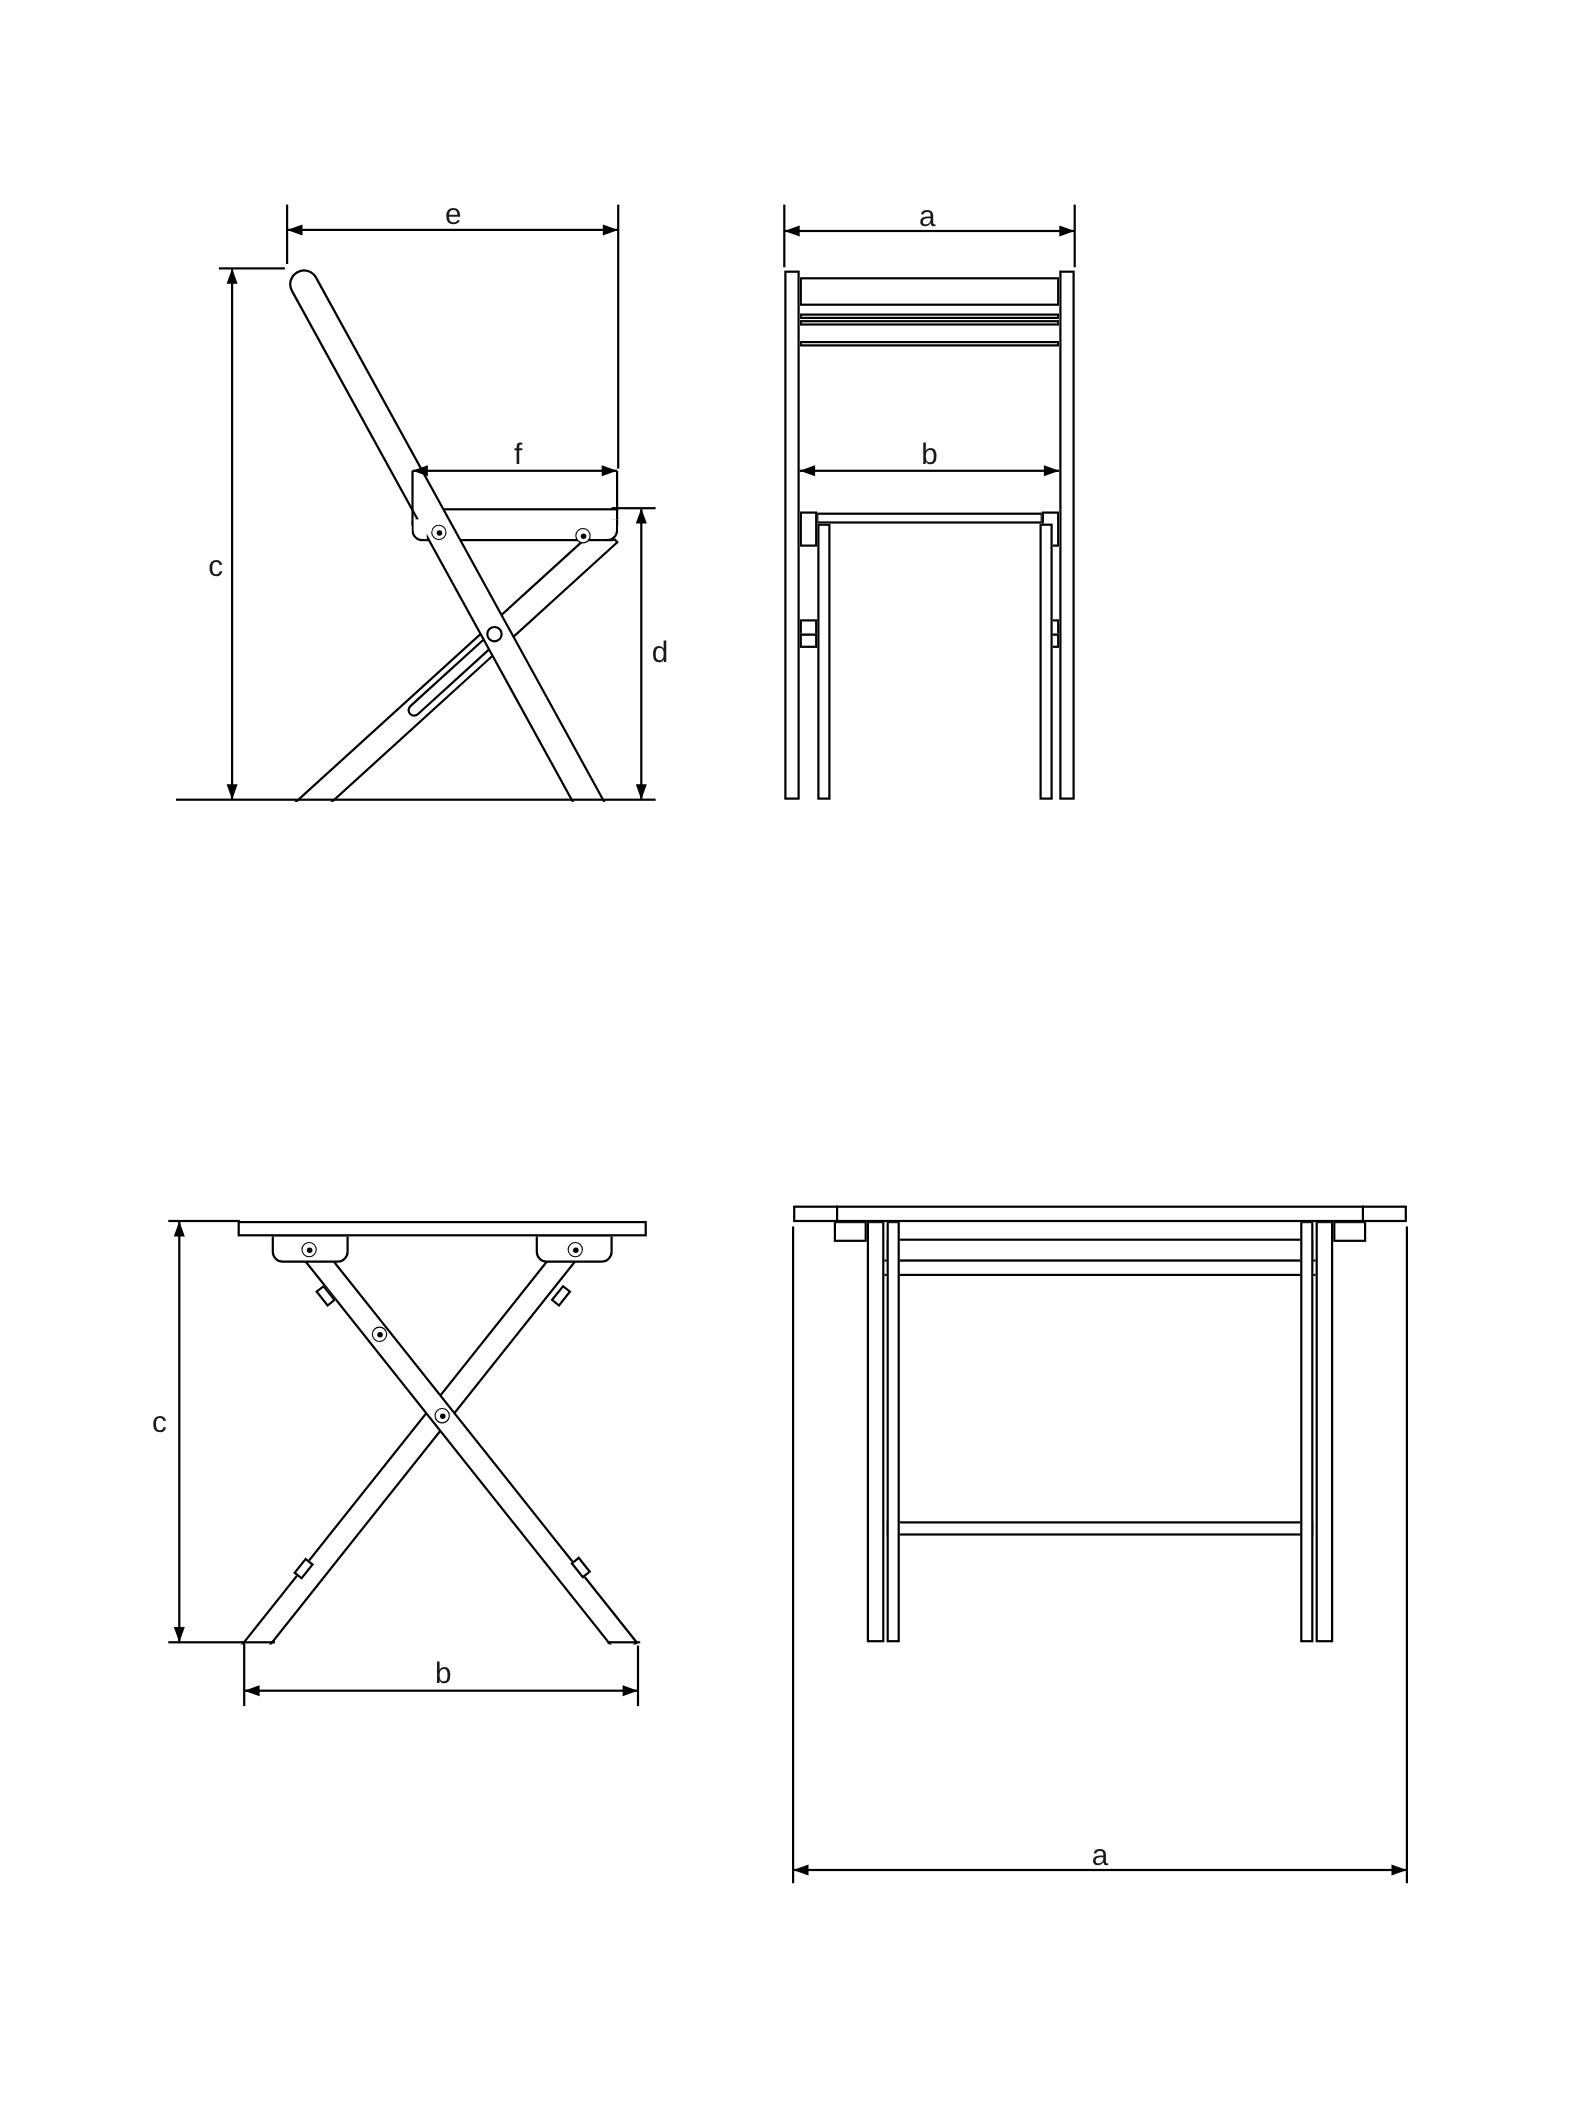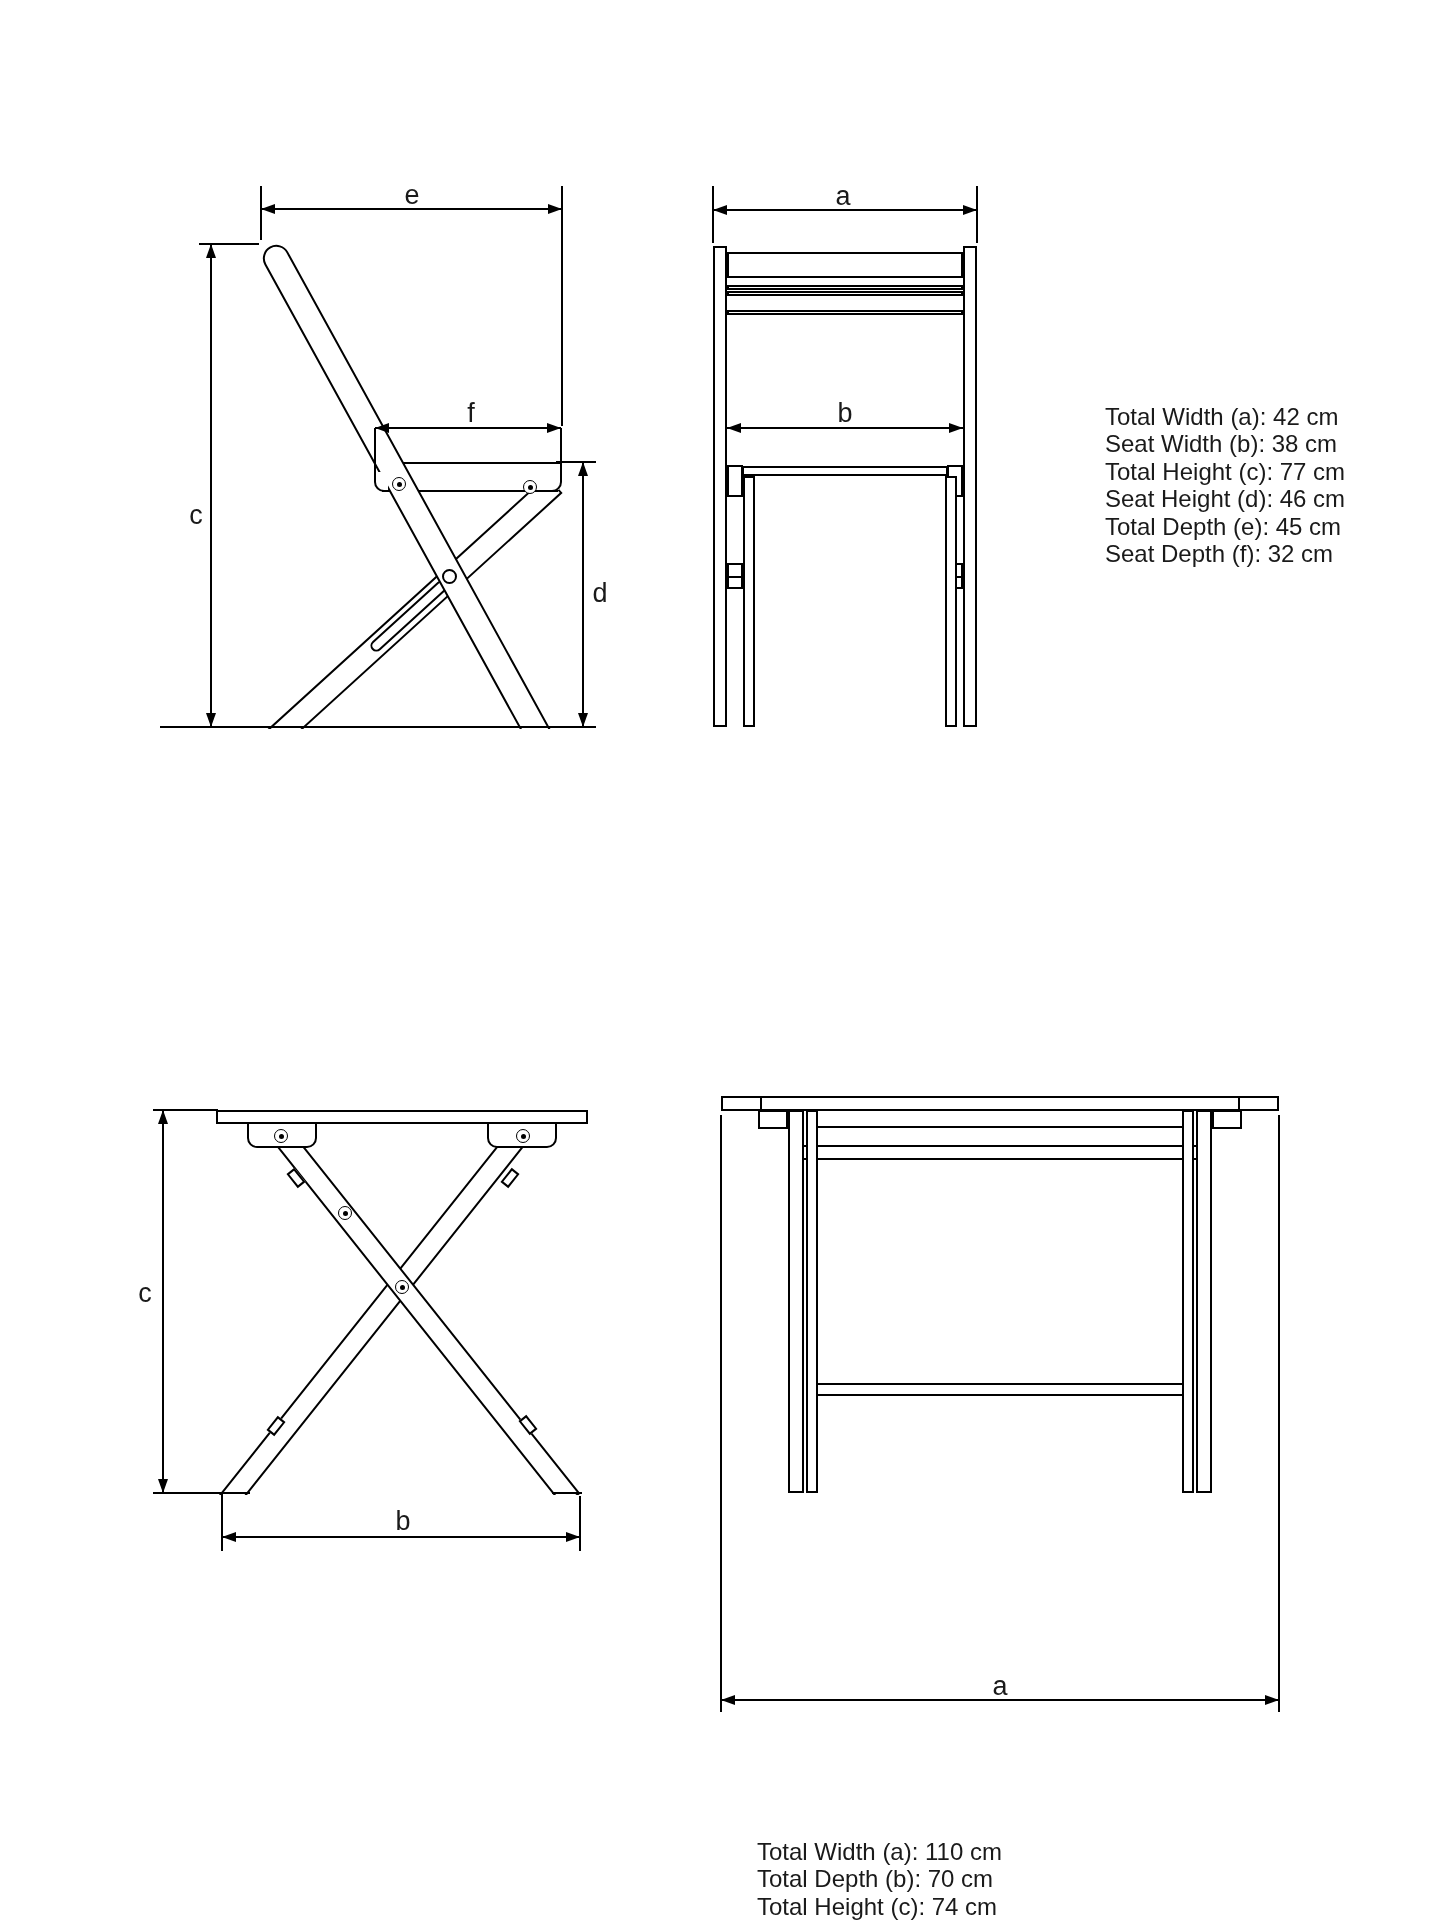--- a/index.html
+++ b/index.html
@@ -104,28 +104,20 @@
     <div class="arr l" style="left:713px;top:205px;"></div>
     <div class="arr r" style="left:963px;top:205px;"></div>
     <div class="dlabel" style="left:826px;top:181px;">a</div>
 
     <div class="ln" style="left:727px;top:427px;width:236px;height:1.5px;"></div>
     <div class="arr l" style="left:727px;top:423px;"></div>
     <div class="arr r" style="left:949px;top:423px;"></div>
     <div class="dlabel" style="left:828px;top:398px;">b</div>
   </div>
 
-  <div class="specs" style="left:1105px;top:403px;">
-    <div>Total Width (a): 42 cm</div>
-    <div>Seat Width (b): 38 cm</div>
-    <div>Total Height (c): 77 cm</div>
-    <div>Seat Height (d): 46 cm</div>
-    <div>Total Depth (e): 45 cm</div>
-    <div>Seat Depth (f): 32 cm</div>
-  </div>
 
   <div class="group">
 
     <div class="rect" style="left:364px;top:1078.5px;width:22px;height:475px;border-radius:11px 11px 0 0;transform:rotate(38.5deg);"></div>
     <div class="rect" style="left:412.5px;top:1076.5px;width:22px;height:475px;border-radius:11px 11px 0 0;transform:rotate(-38.5deg);"></div>
 
     <div class="rect" style="left:287px;top:1173px;width:18px;height:10px;transform:rotate(51.5deg);"></div>
     <div class="rect" style="left:501px;top:1173px;width:18px;height:10px;transform:rotate(-51.5deg);"></div>
     <div class="rect" style="left:267px;top:1421px;width:18px;height:10px;transform:rotate(-51.5deg);"></div>
     <div class="rect" style="left:519px;top:1420px;width:18px;height:10px;transform:rotate(51.5deg);"></div>
@@ -176,19 +168,14 @@
     <div class="ln" style="left:1238px;top:1096px;width:2px;height:15px;"></div>
 
     <div class="ln" style="left:720px;top:1115px;width:1.5px;height:597px;"></div>
     <div class="ln" style="left:1278px;top:1115px;width:1.5px;height:597px;"></div>
     <div class="ln" style="left:721px;top:1699px;width:558px;height:1.5px;"></div>
     <div class="arr l" style="left:721px;top:1695px;"></div>
     <div class="arr r" style="left:1265px;top:1695px;"></div>
     <div class="dlabel" style="left:983px;top:1671px;">a</div>
   </div>
 
-  <div class="specs" style="left:757px;top:1838px;">
-    <div>Total Width (a): 110 cm</div>
-    <div>Total Depth (b): 70 cm</div>
-    <div>Total Height (c): 74 cm</div>
-  </div>
 
 </div>
 
 </body></html>

